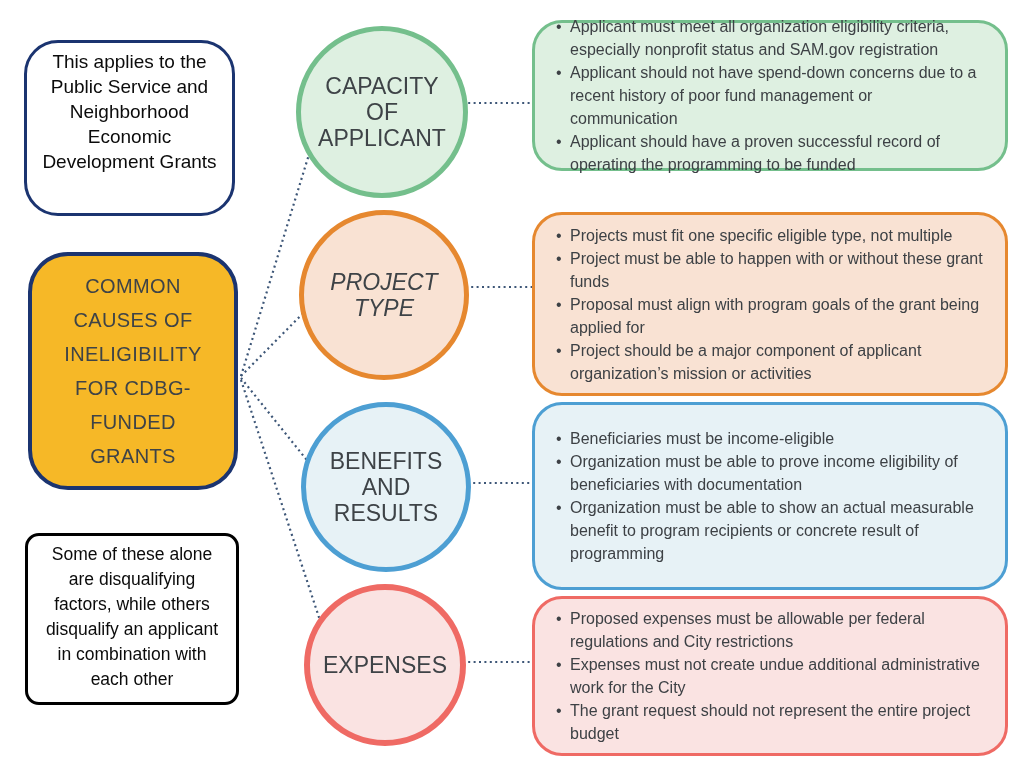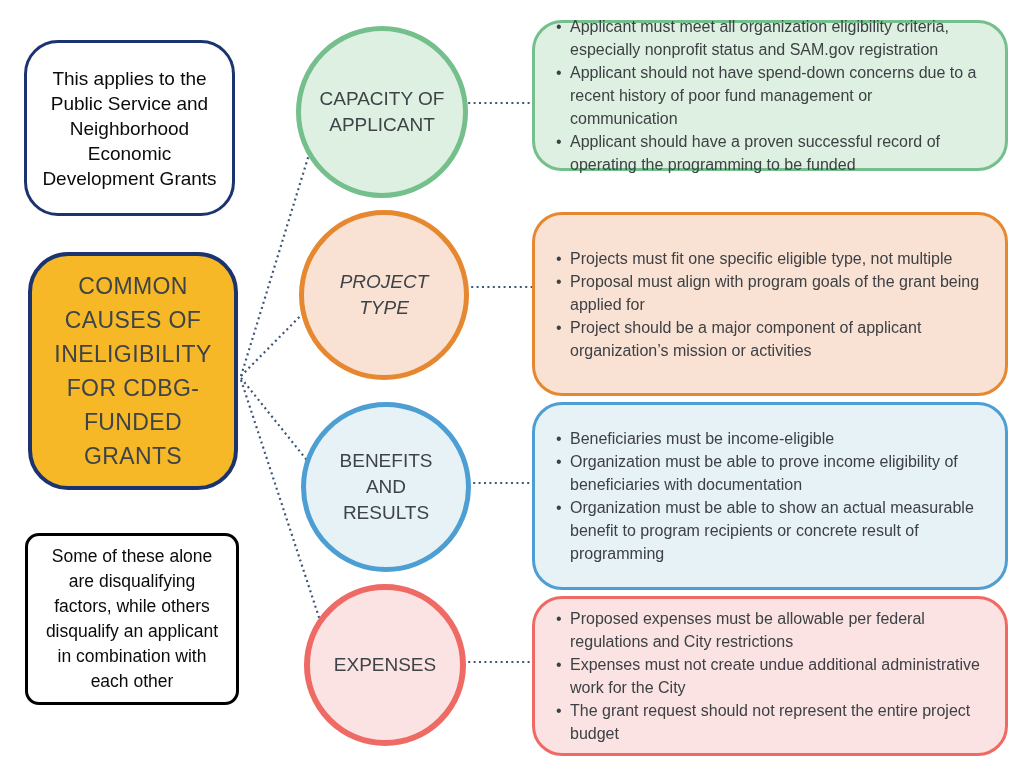--- a/index.html
+++ b/index.html
@@ -5,37 +5,37 @@
   html,body{margin:0;padding:0;background:#ffffff;}
   .canvas{
     position:relative;width:1024px;height:768px;background:#ffffff;overflow:hidden;
     font-family:"Liberation Sans","DejaVu Sans",sans-serif;
   }
   .canvas svg.connectors{position:absolute;left:0;top:0;}
   .abs{position:absolute;box-sizing:border-box;}
 
   
   .note{
-    background:#ffffff;border-radius:34px;display:flex;align-items:center;justify-content:center;
+    background:#ffffff;border-radius:34px;display:flex;align-items:flex-start;justify-content:center;
     text-align:center;color:#0b0b0b;padding:6px 10px;
   }
   .note-top{left:24px;top:40px;width:211px;height:176px;border:3.5px solid #1b3470;font-size:19px;line-height:25px;}
   .note-bottom{left:25px;top:533px;width:214px;height:172px;border:3.5px solid #000000;border-radius:14px;font-size:17.5px;line-height:25px;}
 
   
   .hub{
     left:28px;top:252px;width:210px;height:238px;background:#f6b827;border:4.5px solid #1b3470;
     border-radius:40px;display:flex;align-items:center;justify-content:center;text-align:center;
-    font-size:23px;line-height:34px;font-weight:500;letter-spacing:0.4px;color:#3e4347;padding:16px 15px;
+    font-size:20px;line-height:34px;font-weight:500;letter-spacing:0.4px;color:#3e4347;padding:16px 15px;
   }
 
   
   .circle{
     border-radius:50%;display:flex;align-items:center;justify-content:center;text-align:center;
-    font-size:19px;line-height:26px;color:#3e4347;border:5px solid;background:#fff;
+    font-size:23px;line-height:26px;color:#3e4347;border:5px solid;background:#fff;
   }
   .circle span{display:inline-block;width:130px;}
   .c0{left:296px;top:26px;width:172px;height:172px;}
   .c1{left:299px;top:210px;width:170px;height:170px;}
   .c2{left:301px;top:402px;width:170px;height:170px;}
   .c3{left:304px;top:584px;width:162px;height:162px;border-width:6px;}
 
   
   .panel{
     left:532px;width:476px;border:3px solid;border-radius:30px;display:flex;align-items:center;
@@ -95,20 +95,21 @@
   <div class="abs panel p0" style="border-color: rgb(116, 191, 140); background-color: rgb(222, 240, 225);">
     <ul>
         <li>Applicant must meet all organization eligibility criteria, especially nonprofit status and SAM.gov registration</li>
         <li>Applicant should not have spend-down concerns due to a recent history of poor fund management or communication</li>
         <li>Applicant should have a proven successful record of operating the programming to be funded</li>
       </ul>
   </div>
   <div class="abs panel p1" style="border-color: rgb(230, 136, 47); background-color: rgb(249, 226, 211);">
     <ul>
         <li>Projects must fit one specific eligible type, not multiple</li>
+        <li>Project must be able to happen with or without these grant funds</li>
         <li>Proposal must align with program goals of the grant being applied for</li>
         <li>Project should be a major component of applicant organization’s mission or activities</li>
       </ul>
   </div>
   <div class="abs panel p2" style="border-color: rgb(77, 159, 211); background-color: rgb(231, 242, 246);">
     <ul>
         <li>Beneficiaries must be income-eligible</li>
         <li>Organization must be able to prove income eligibility of beneficiaries with documentation</li>
         <li>Organization must be able to show an actual measurable benefit to program recipients or concrete result of programming</li>
       </ul>

